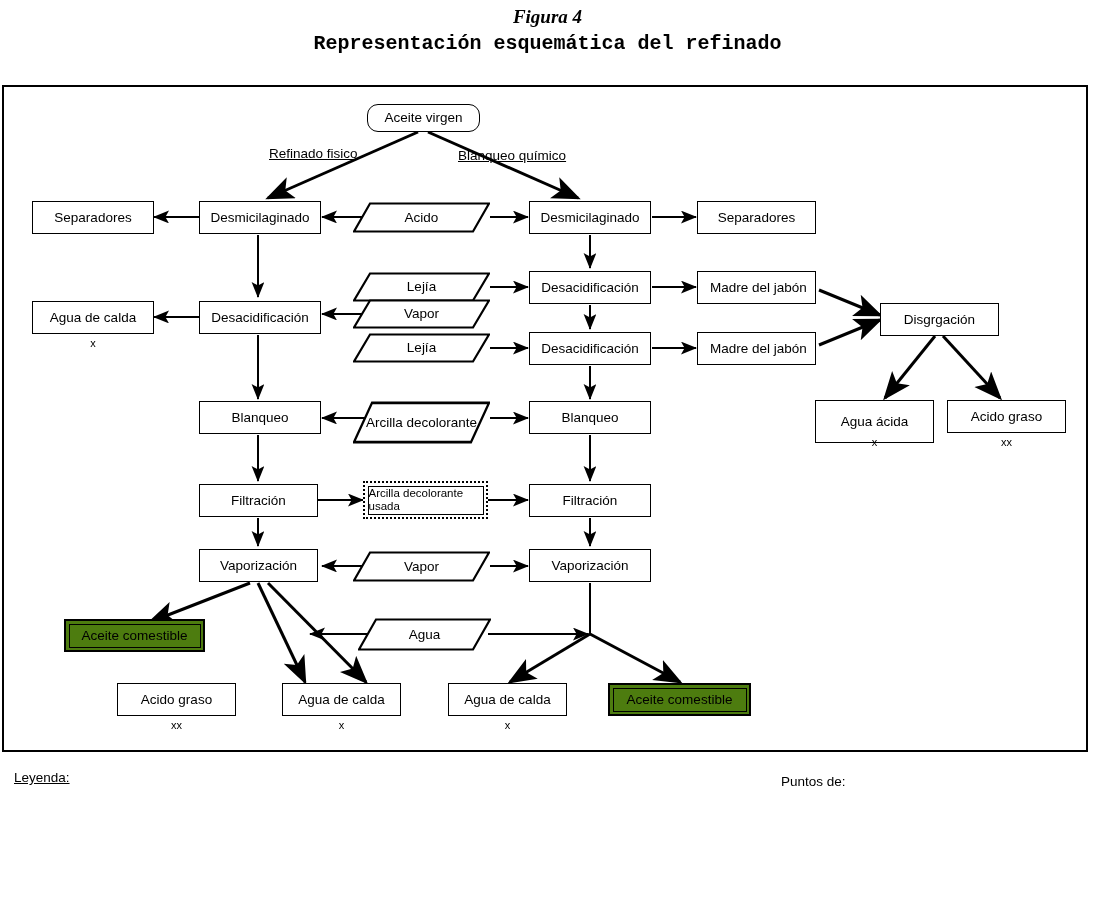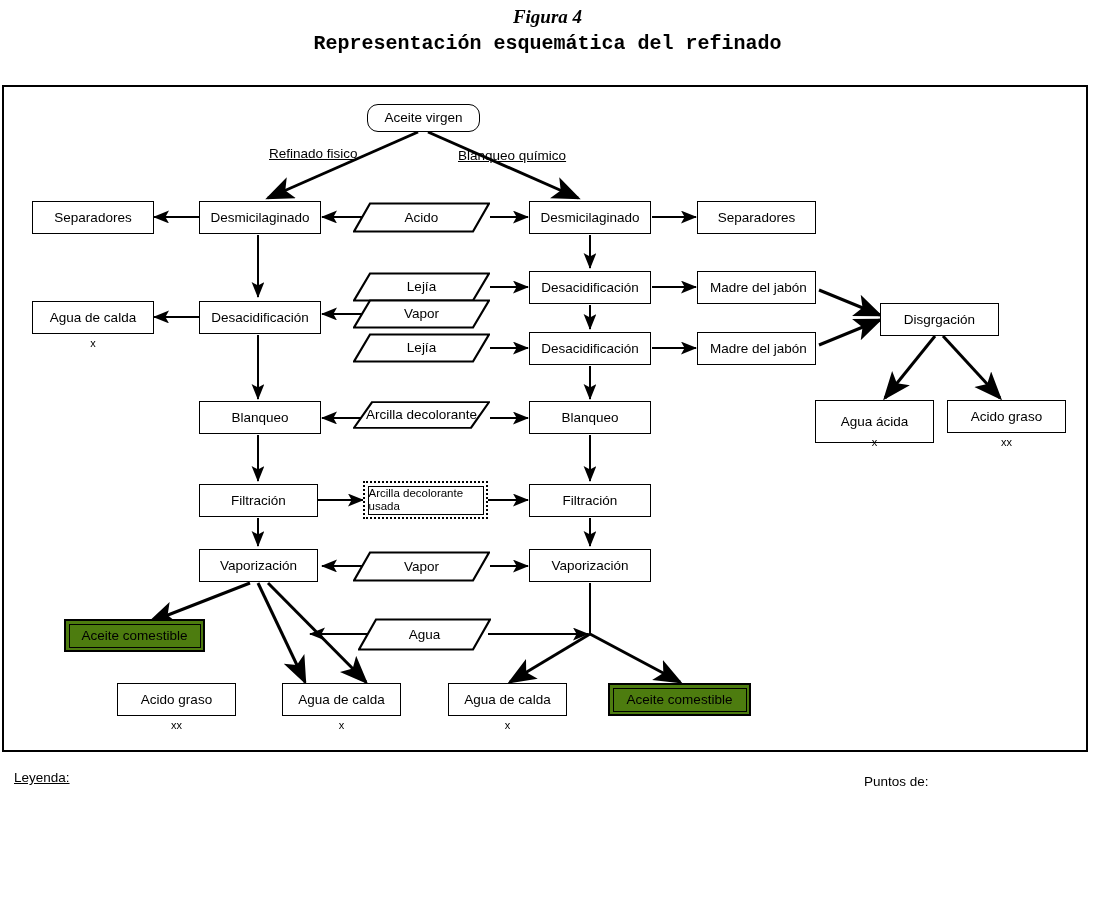--- a/index.html
+++ b/index.html
@@ -35,21 +35,21 @@
   .para .ptxt{position:absolute;left:0;top:0;width:100%;height:100%;
       display:flex;align-items:center;justify-content:center;font-size:13.5px;
       line-height:1.15;text-align:center;}
 
   .edgelabel{position:absolute;font-size:13.5px;text-decoration:underline;white-space:nowrap;}
   .marker{position:absolute;font-size:11px;text-align:center;}
 
   
   #legend{position:absolute;left:0;top:760px;width:1095px;height:140px;}
   #legend-title{position:absolute;left:14px;top:10px;font-size:13.5px;text-decoration:underline;}
-  #puntos-title{position:absolute;left:864px;top:14px;font-size:13.5px;}
+  #puntos-title{position:absolute;left:781px;top:14px;font-size:13.5px;}
 </style>
 </head>
 <body>
 
 <div id="title-figura">Figura 4</div>
 <div id="title-main">Representación esquemática del refinado</div>
 
 <div id="diagram-frame"></div>
 
 <svg id="canvas" viewBox="0 0 1095 900">
@@ -167,21 +167,21 @@
 <div class="node left" style="left:697px;top:332px;width:119px;height:33px;">Madre del jabón</div>
 
 <div class="node" style="left:880px;top:303px;width:119px;height:33px;">Disgrgación</div>
 
 <div class="node" style="left:815px;top:400px;width:119px;height:43px;">Agua ácida</div>
 <div class="marker" style="left:815px;top:436px;width:119px;">x</div>
 <div class="node" style="left:947px;top:400px;width:119px;height:33px;">Acido graso</div>
 <div class="marker" style="left:947px;top:436px;width:119px;">xx</div>
 
 <div class="node" style="left:199px;top:401px;width:122px;height:33px;">Blanqueo</div>
-<div class="para" style="left:353px;top:401px;width:137px;height:28px;">
+<div class="para" style="left:353px;top:401px;width:137px;height:43px;">
   <svg class="shape" viewBox="0 0 137 35" preserveAspectRatio="none">
     <polygon points="19,1.5 136,1.5 118,33.5 1,33.5" fill="#fff" stroke="#000" stroke-width="2.2"></polygon>
   </svg>
   <div class="ptxt">Arcilla decolorante</div>
 </div>
 <div class="node" style="left:529px;top:401px;width:122px;height:33px;">Blanqueo</div>
 
 <div class="node" style="left:199px;top:484px;width:119px;height:33px;">Filtración</div>
 <div class="waste" style="left:363px;top:481px;width:125px;height:38px;">
   <div>Arcilla decolorante usada</div>

